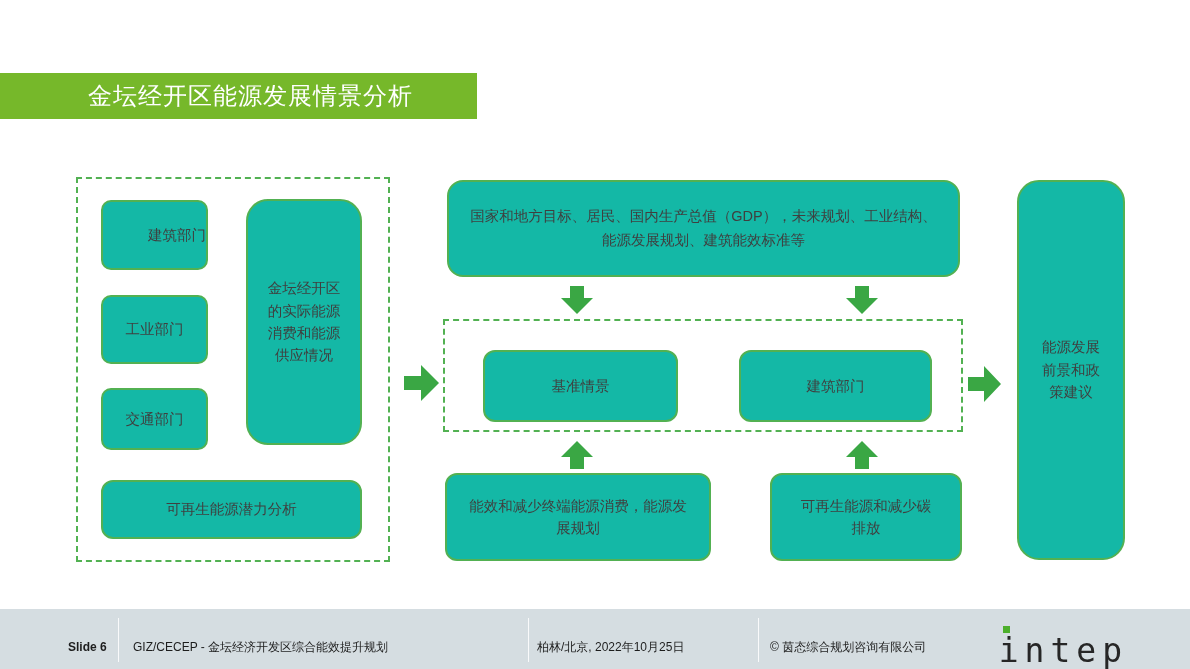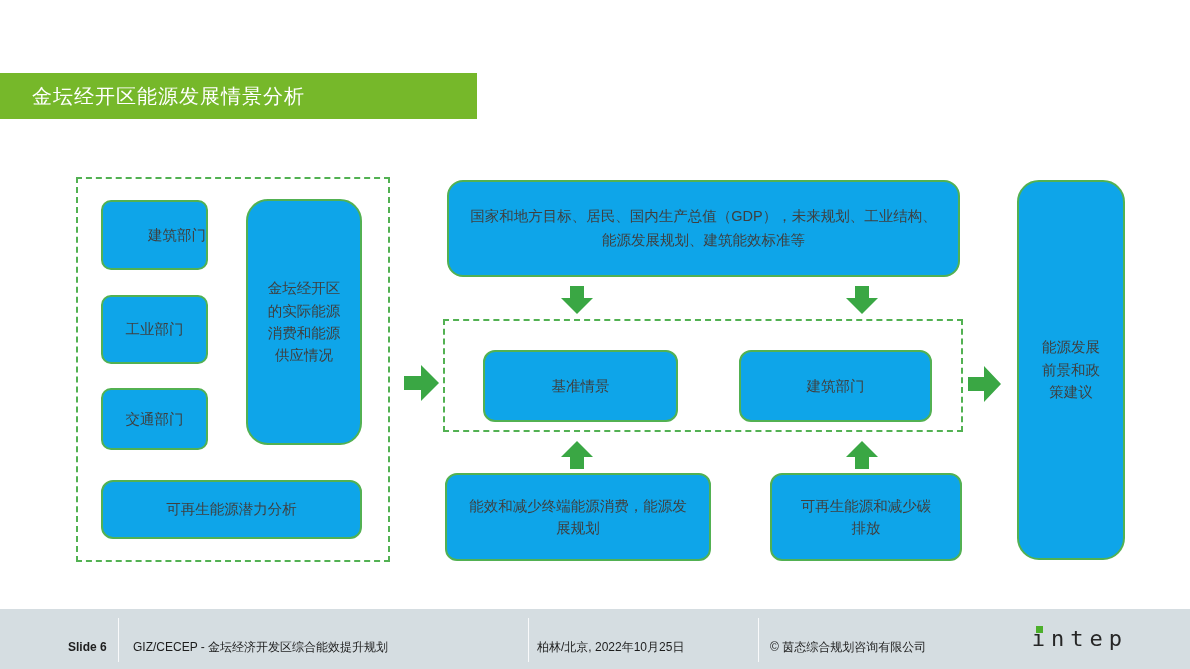--- a/index.html
+++ b/index.html
@@ -11,24 +11,24 @@
     --logo-dot:#4CAF2B;
   }
   *{margin:0;padding:0;box-sizing:border-box;}
   html,body{background:#fff;}
   body{font-family:"Liberation Sans","DejaVu Sans",sans-serif;}
   .slide{position:relative;width:1190px;height:669px;background:#ffffff;overflow:hidden;}
 
   
   .title-banner{position:absolute;left:0;top:73px;width:477px;height:46px;
     background:var(--banner-green);display:flex;align-items:center;}
-  .title-banner span{color:#ffffff;font-size:20px;letter-spacing:1px;padding-left:32px;white-space:nowrap;}
+  .title-banner span{color:#ffffff;font-size:24px;letter-spacing:1px;padding-left:88px;white-space:nowrap;}
 
   
-  .box{position:absolute;border:2px solid var(--line-green);border-radius:12px;background:#0ea5e9;
+  .box{position:absolute;border:2px solid var(--line-green);border-radius:12px;background:#14b8a6;
     display:flex;align-items:center;justify-content:center;text-align:center;
     color:var(--text-dark);font-size:14.5px;line-height:1.55;}
   .dashed{position:absolute;border:2px dashed var(--line-green);background:transparent;}
 
   .left-group{left:76px;top:177px;width:314px;height:385px;}
   .sector{left:23px;width:107px;border-radius:10px;}
   .sector.s0{top:21px;height:70px;justify-content:flex-end;}
   .sector.s1{top:116px;height:69px;}
   .sector.s2{top:209px;height:62px;}
   .tall-box{left:168px;top:20px;width:116px;height:246px;border-radius:22px;text-align:center;}
@@ -60,22 +60,22 @@
   .footer .f-item{position:absolute;top:0;height:100%;display:flex;align-items:center;white-space:nowrap;}
   .f-slide{left:68px;font-weight:bold;}
   .f-project{left:133px;}
   .f-date{left:537px;}
   .f-copy{left:770px;}
   .f-div{position:absolute;top:9px;width:1px;height:44px;background:rgba(255,255,255,0.85);}
   .f-div.d0{left:118px;}
   .f-div.d1{left:528px;}
   .f-div.d2{left:758px;}
   .logo{position:absolute;right:62px;top:14px;height:32px;}
-  .logo-text{font-family:"DejaVu Sans Mono","Liberation Mono",monospace;font-size:22px;
-    letter-spacing:6px;color:#262626;line-height:32px;position:relative;display:inline-block;}
+  .logo-text{font-family:"DejaVu Sans Mono","Liberation Mono",monospace;font-size:33px;
+    letter-spacing:6px;color:#262626;line-height:32px;position:relative;display:inline-block;margin-top:12px;}
   .logo-dot{position:absolute;left:4px;top:3px;width:7px;height:7px;background:var(--logo-dot);}
 </style>
 </head>
 <body>
 
 <div class="slide">
 
   <div class="title-banner">
     <span>金坛经开区能源发展情景分析</span>
   </div>

